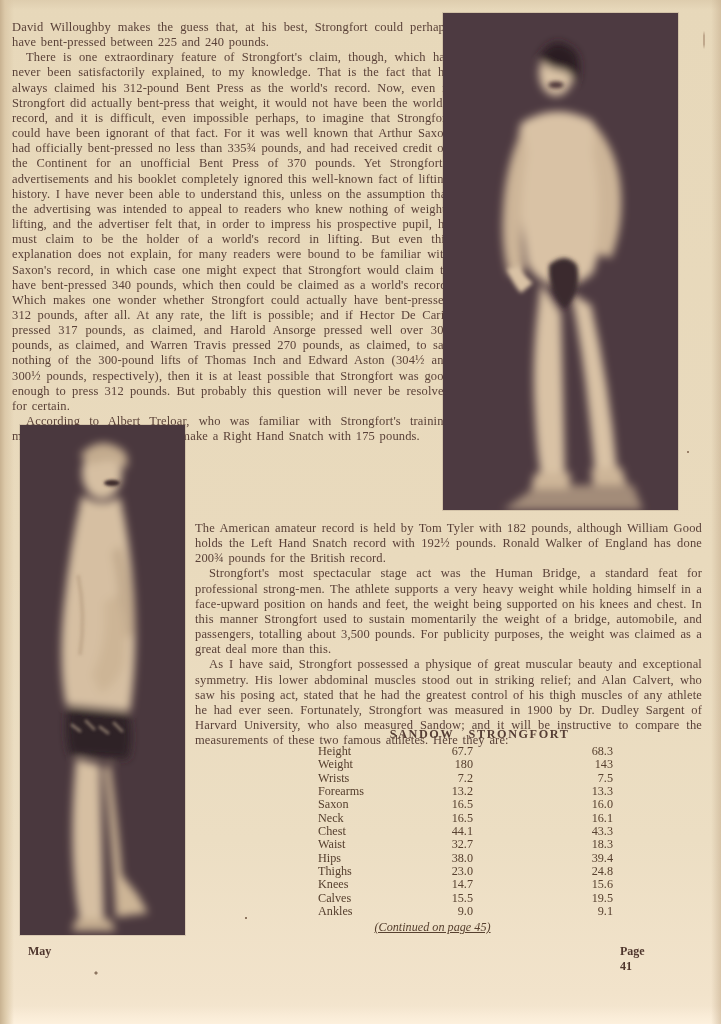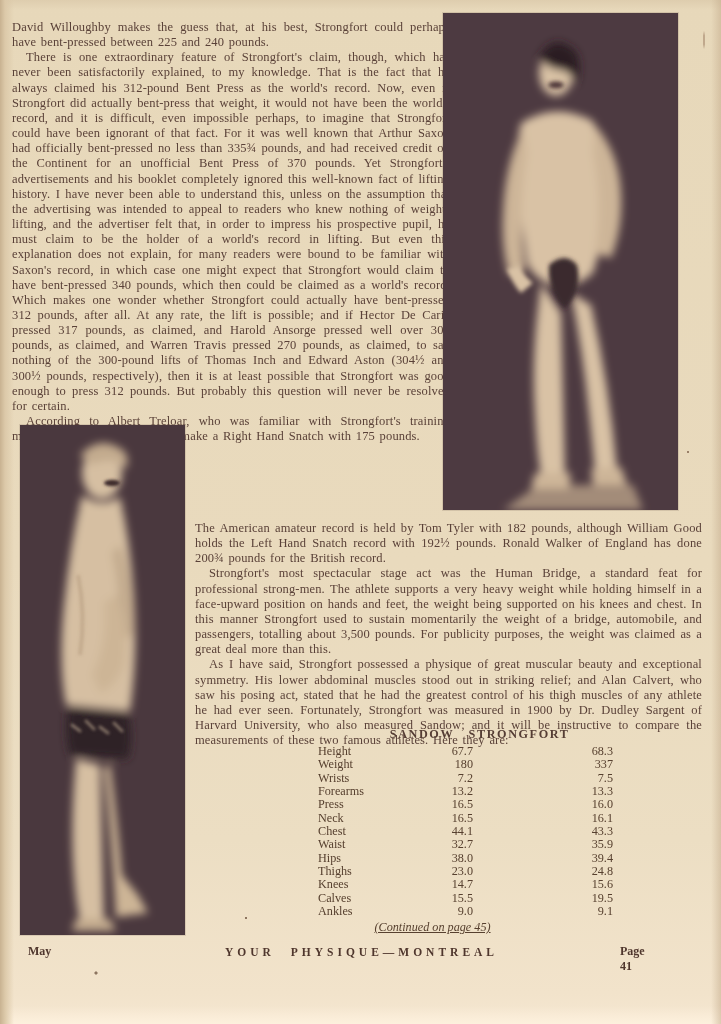--- a/index.html
+++ b/index.html
@@ -137,57 +137,57 @@
   <div class="tbl">
     <div class="trow">
       <span class="tl">Height</span>
       <span class="tv1">67.7</span>
       <span class="tv2">68.3</span>
     </div>
 
     <div class="trow">
       <span class="tl">Weight</span>
       <span class="tv1">180</span>
-      <span class="tv2">337</span>
+      <span class="tv2">143</span>
     </div>
 
     <div class="trow">
       <span class="tl">Wrists</span>
       <span class="tv1">7.2</span>
       <span class="tv2">7.5</span>
     </div>
 
     <div class="trow">
       <span class="tl">Forearms</span>
       <span class="tv1">13.2</span>
       <span class="tv2">13.3</span>
     </div>
 
     <div class="trow">
-      <span class="tl">Press</span>
+      <span class="tl">Saxon</span>
       <span class="tv1">16.5</span>
       <span class="tv2">16.0</span>
     </div>
 
     <div class="trow">
       <span class="tl">Neck</span>
       <span class="tv1">16.5</span>
       <span class="tv2">16.1</span>
     </div>
 
     <div class="trow">
       <span class="tl">Chest</span>
       <span class="tv1">44.1</span>
       <span class="tv2">43.3</span>
     </div>
 
     <div class="trow">
       <span class="tl">Waist</span>
       <span class="tv1">32.7</span>
-      <span class="tv2">35.9</span>
+      <span class="tv2">18.3</span>
     </div>
 
     <div class="trow">
       <span class="tl">Hips</span>
       <span class="tv1">38.0</span>
       <span class="tv2">39.4</span>
     </div>
 
     <div class="trow">
       <span class="tl">Thighs</span>
@@ -211,17 +211,16 @@
       <span class="tl">Ankles</span>
       <span class="tv1">9.0</span>
       <span class="tv2">9.1</span>
     </div>
   </div>
 
   <div class="continued">(Continued on page 45)</div>
 
   <div class="footer">
     <span class="f-left">May</span>
-    <span class="f-center">YOUR PHYSIQUE—MONTREAL</span>
     <span class="f-right">Page 41</span>
   </div>
 
 </div>
 
 </body></html>

